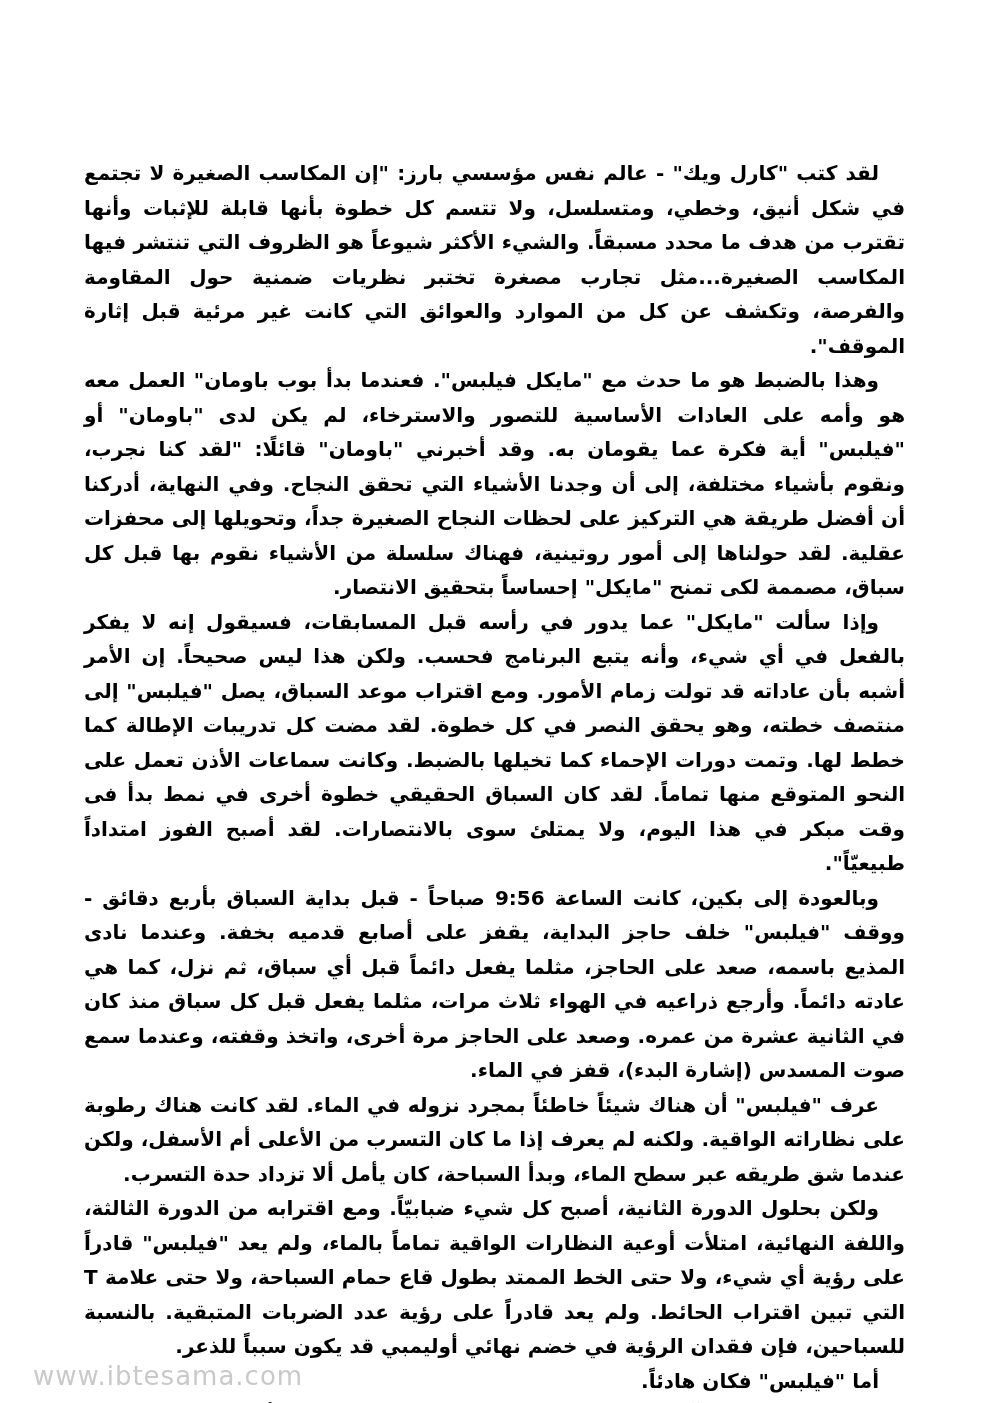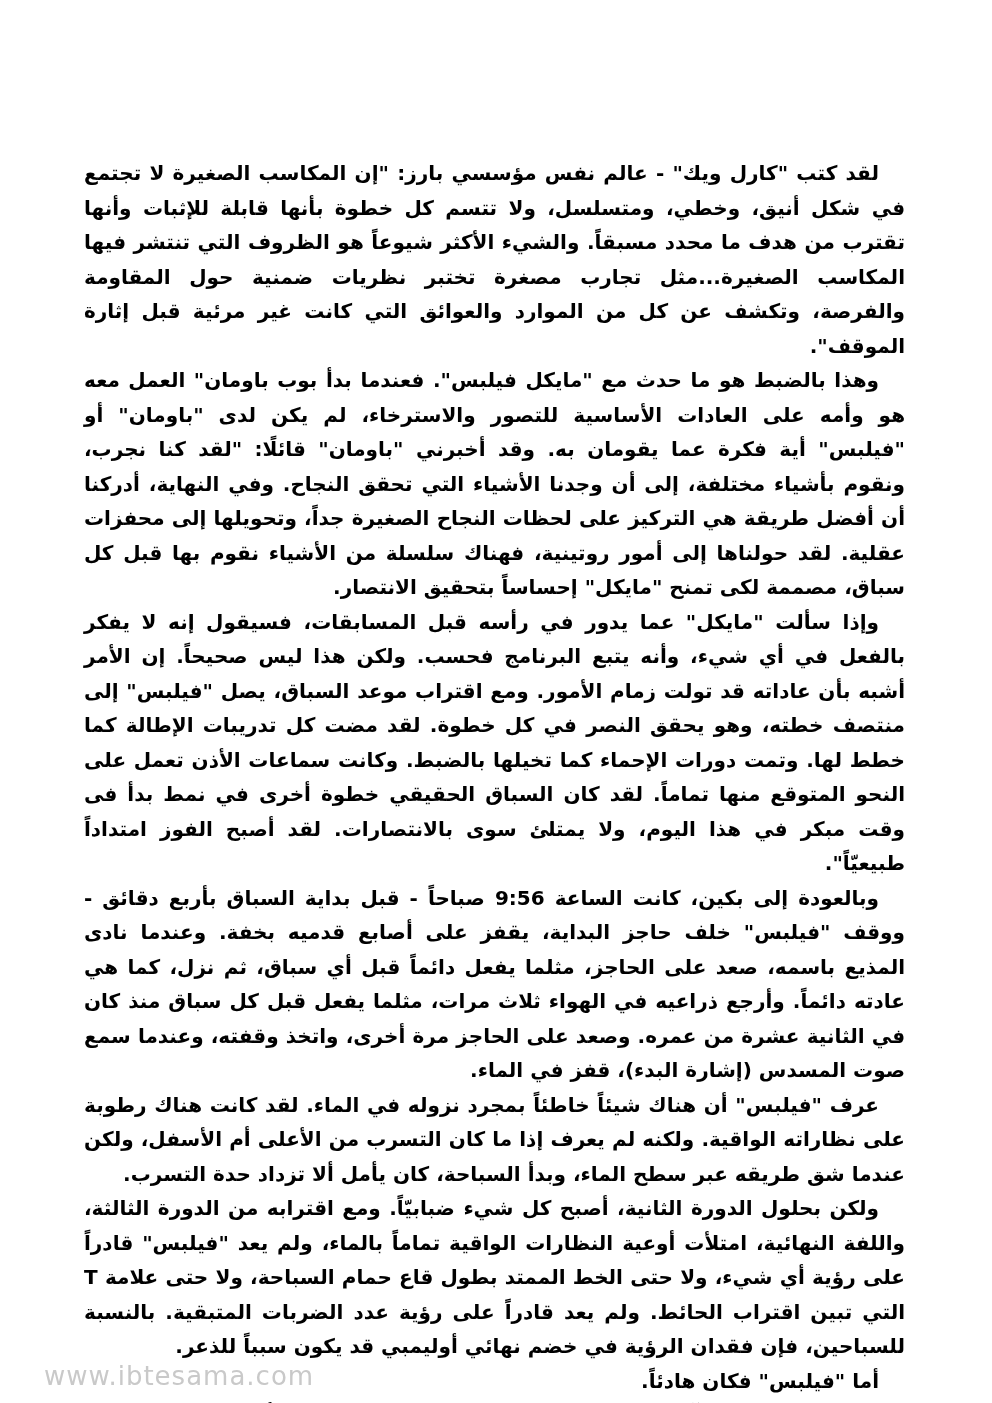--- a/index.html
+++ b/index.html
@@ -29,21 +29,21 @@
     line-height: 34.5px;
     letter-spacing: 0;
   }
   .content p {
     margin: 0;
     padding: 0;
     text-indent: 26px; 
   }
   .watermark {
     position: absolute;
-    left: 44px;
+    left: 33px;
     bottom: 12px;
     direction: ltr;
     font-family: "DejaVu Sans", sans-serif;
     font-size: 26px;
     font-weight: normal;
     color: #c9c9c9;
     letter-spacing: 1px;
   }
 </style>
 </head>

